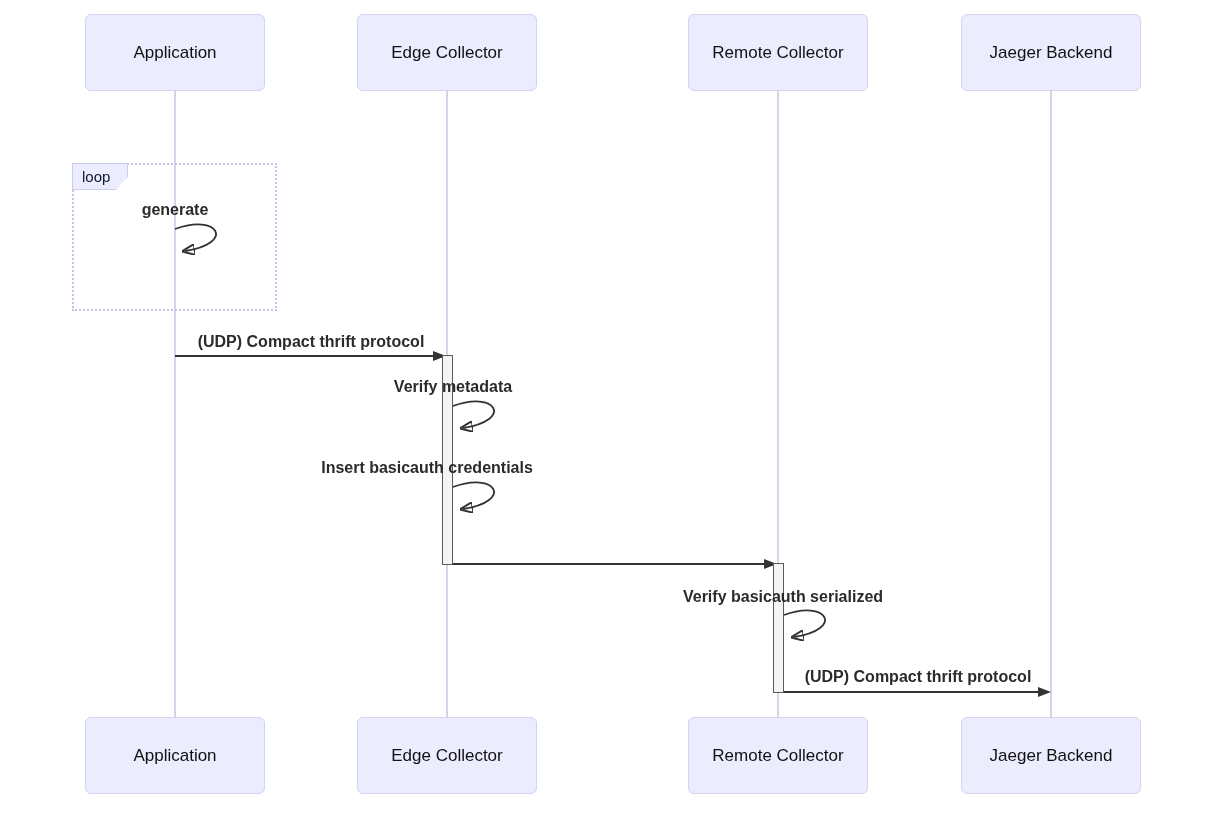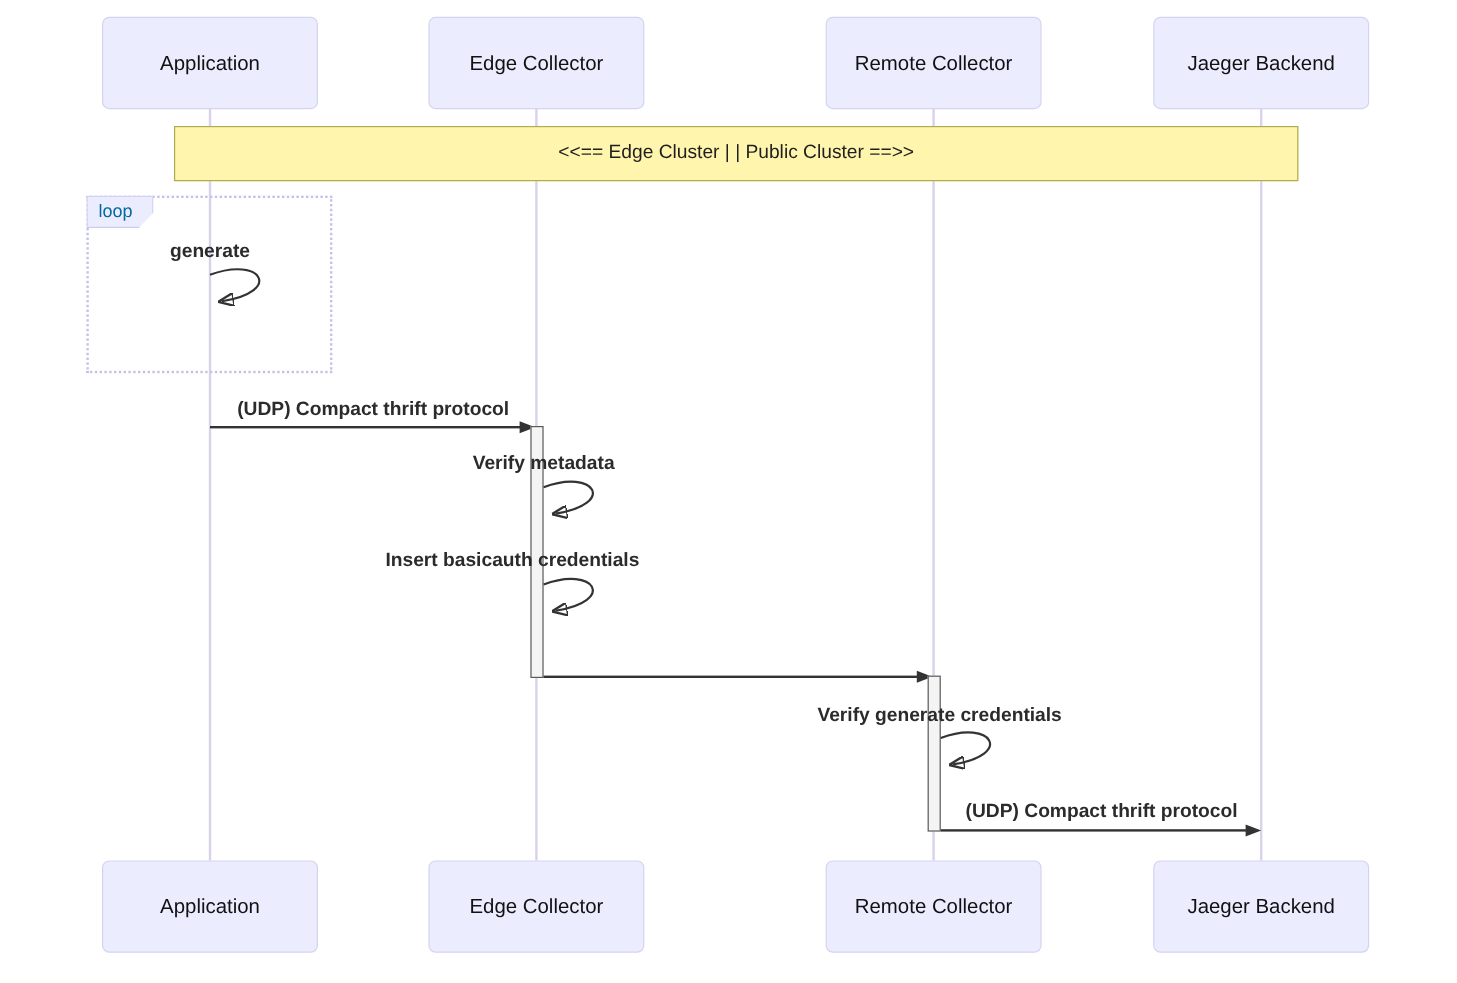--- a/index.html
+++ b/index.html
@@ -32,21 +32,21 @@
   .loop-frame{
     position:absolute;left:72px;top:163px;width:205px;height:148px;
     border:2px dotted #c3c3e6;box-sizing:border-box;
   }
   .loop-label{
     position:absolute;left:72px;top:163px;width:56px;height:27px;
     background:#ECECFF;border:1px solid #ccccf0;box-sizing:border-box;
     clip-path:polygon(0 0,100% 0,100% 52%,78% 100%,0 100%);
     display:flex;align-items:center;padding-left:9px;
   }
-  .loop-label span{font-size:15px;color:#0369a1;}
+  .loop-label span{font-size:15px;color:#0f172a;}
   .msg-text{
     position:absolute;transform:translateX(-50%);
     font-size:16px;font-weight:700;color:#2b2b2b;white-space:nowrap;
   }
   .msg-line{
     position:absolute;height:0;border-top:2px solid #333333;
   }
   .arrowhead{
     position:absolute;width:0;height:0;
     border-top:5px solid transparent;border-bottom:5px solid transparent;
@@ -75,23 +75,20 @@
   <div class="actor" style="left:357px;top:14px">
     <span>Edge Collector</span>
   </div>
   <div class="actor" style="left:688px;top:14px">
     <span>Remote Collector</span>
   </div>
   <div class="actor" style="left:961px;top:14px">
     <span>Jaeger Backend</span>
   </div>
 
-  <div class="note">
-    <span>&lt;&lt;== Edge Cluster | | Public Cluster ==&gt;&gt;</span>
-  </div>
 
   <div class="loop-frame"></div>
   <div class="loop-label">
     <span>loop</span>
   </div>
 
   <div class="msg-text" style="left:175px;top:201px">generate</div>
   <svg class="selfloop" style="left:174px;top:221px" width="60" height="36" viewBox="0 0 60 36">
     <defs>
       <marker id="ah1" viewBox="0 0 12 10" markerWidth="13" markerHeight="11" markerUnits="userSpaceOnUse" refX="9" refY="5" orient="auto">
@@ -125,21 +122,21 @@
       </marker>
     </defs>
     <path d="M 1 8 C 44 -8, 62 22, 11 30" marker-end="url(#ah3)"></path>
   </svg>
 
   <div class="msg-line" style="left:453px;top:563px;width:313px"></div>
   <div class="arrowhead" style="left:764px;top:559px"></div>
 
   <div class="activation" style="left:773px;top:563px;height:130px"></div>
 
-  <div class="msg-text" style="left:783px;top:588px">Verify generate credentials</div>
+  <div class="msg-text" style="left:783px;top:588px">Verify basicauth serialized</div>
   <svg class="selfloop" style="left:783px;top:607px" width="60" height="36" viewBox="0 0 60 36">
     <defs>
       <marker id="ah4" viewBox="0 0 12 10" markerWidth="13" markerHeight="11" markerUnits="userSpaceOnUse" refX="9" refY="5" orient="auto">
         <path d="M0,0 L12,5 L0,10 z" fill="#333333" stroke="none"></path>
       </marker>
     </defs>
     <path d="M 1 8 C 44 -8, 62 22, 11 30" marker-end="url(#ah4)"></path>
   </svg>
 
   <div class="msg-text" style="left:918px;top:668px">(UDP) Compact thrift protocol</div>

